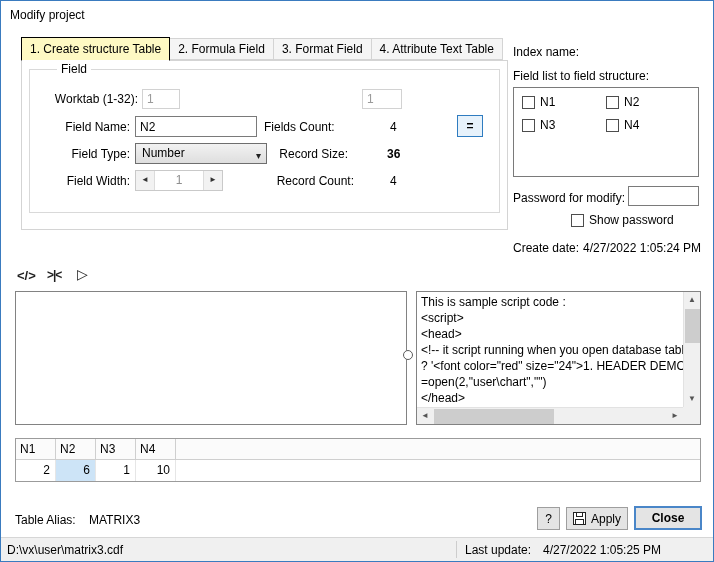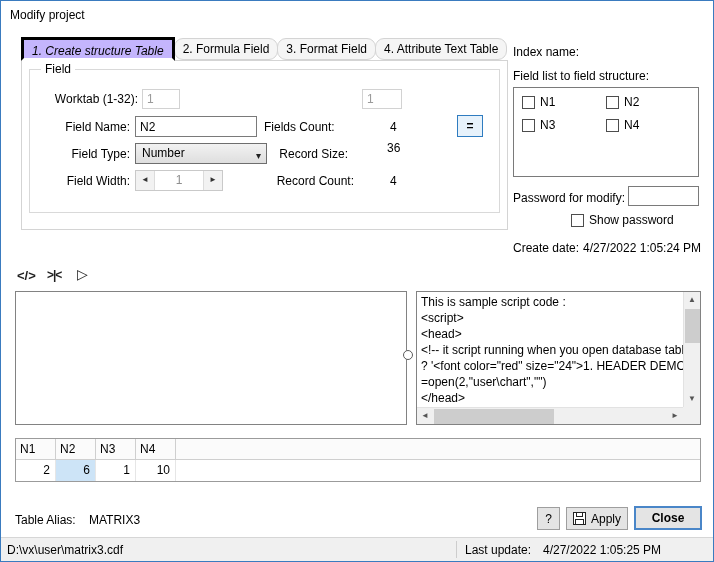--- a/index.html
+++ b/index.html
@@ -5,29 +5,29 @@
   * { margin:0; padding:0; box-sizing:border-box; }
   body { width:714px; height:562px; font-family:"Liberation Sans","DejaVu Sans",sans-serif; font-size:12px; color:#000; background:#fff; }
   .window { position:relative; width:714px; height:562px; background:#fff; border:1px solid #3a7bbf; overflow:hidden; }
   .label { position:absolute; white-space:nowrap; }
 
   .titlebar { position:absolute; left:0; top:0; right:0; height:28px; background:#fff; }
   .titlebar .title { position:absolute; left:9px; top:7px; }
 
   .tabstrip { position:absolute; display:flex; align-items:flex-end; }
   .tab { height:22px; line-height:20px; padding:0 8px; background:#f5f5f5; border:1px solid #d4d4d4; white-space:nowrap; cursor:default; }
-  .tab + .tab { margin-left:-1px;border-radius:9px; }
-  .tab.active { height:24px; line-height:22px; background:#c4b5fd; border:3px solid #000000; margin-bottom:-1px; position:relative; z-index:3;font-style:italic; }
+  .tab + .tab { margin-left:-1px; }
+  .tab.active { height:24px; line-height:22px; background:#fef9c3; border:1px solid #000000; margin-bottom:-1px; position:relative; z-index:3; }
   .tabstrip.with-page .tab.active { border-bottom-color:#fff; }
   .tabstrip.no-page .tab.active { margin-bottom:0; height:23px; line-height:21px; }
 
   .tabpage { position:absolute; left:20px; top:59px; width:487px; height:170px; background:#fff; border:1px solid #d4d4d4; }
 
   .groupbox { position:absolute; border:1px solid #d9d9d9; }
-  .groupbox .legend { position:absolute; top:-8px; left:11px; background:#fff; padding:0 4px; }
+  .groupbox .legend { position:absolute; top:-8px; left:27px; background:#fff; padding:0 4px; }
 
   .textbox { position:absolute; border:1px solid #7a7a7a; background:#fff; font:inherit; padding:1px 4px; }
   .textbox.muted { color:#9a9a9a; border-color:#d2d2d2; }
 
   .combo { position:absolute; border:1px solid #6e6e6e; background:linear-gradient(#f2f2f2,#dedede); line-height:19px; padding:0 6px; }
   .combo .arrow { position:absolute; right:5px; top:2px; font-size:10px; color:#222; }
 
   .spinner { position:absolute; display:flex; border:1px solid #c9c9c9; background:#fff; }
   .spin-btn { width:19px; background:#f2f2f2; text-align:center; font-size:8px; line-height:18px; color:#333; }
   .spin-btn.left { border-right:1px solid #dcdcdc; }
@@ -106,21 +106,21 @@
 
     <button class="btn accent" style="left:427px; top:45px; width:26px; height:22px;">=</button>
 
     <span class="label" style="left:10px; top:77px; width:90px; text-align:right;">Field Type:</span>
     <div class="combo" style="left:105px; top:73px; width:132px; height:21px;">
       <span>Number</span>
       <span class="arrow">▾</span>
     </div>
 
     <span class="label" style="left:234px; top:77px; width:84px; text-align:right;">Record Size:</span>
-    <span class="label" style="left:357px; top:71px;">36</span>
+    <span class="label" style="left:357px; top:77px;font-weight:bold;">36</span>
 
     <span class="label" style="left:10px; top:104px; width:90px; text-align:right;">Field Width:</span>
     <div class="spinner" style="left:105px; top:100px; width:88px; height:21px;">
       <span class="spin-btn left">◄</span>
       <span class="spin-val">1</span>
       <span class="spin-btn right">►</span>
     </div>
 
     <span class="label" style="left:228px; top:104px; width:96px; text-align:right;">Record Count:</span>
     <span class="label" style="left:360px; top:104px;">4</span>

